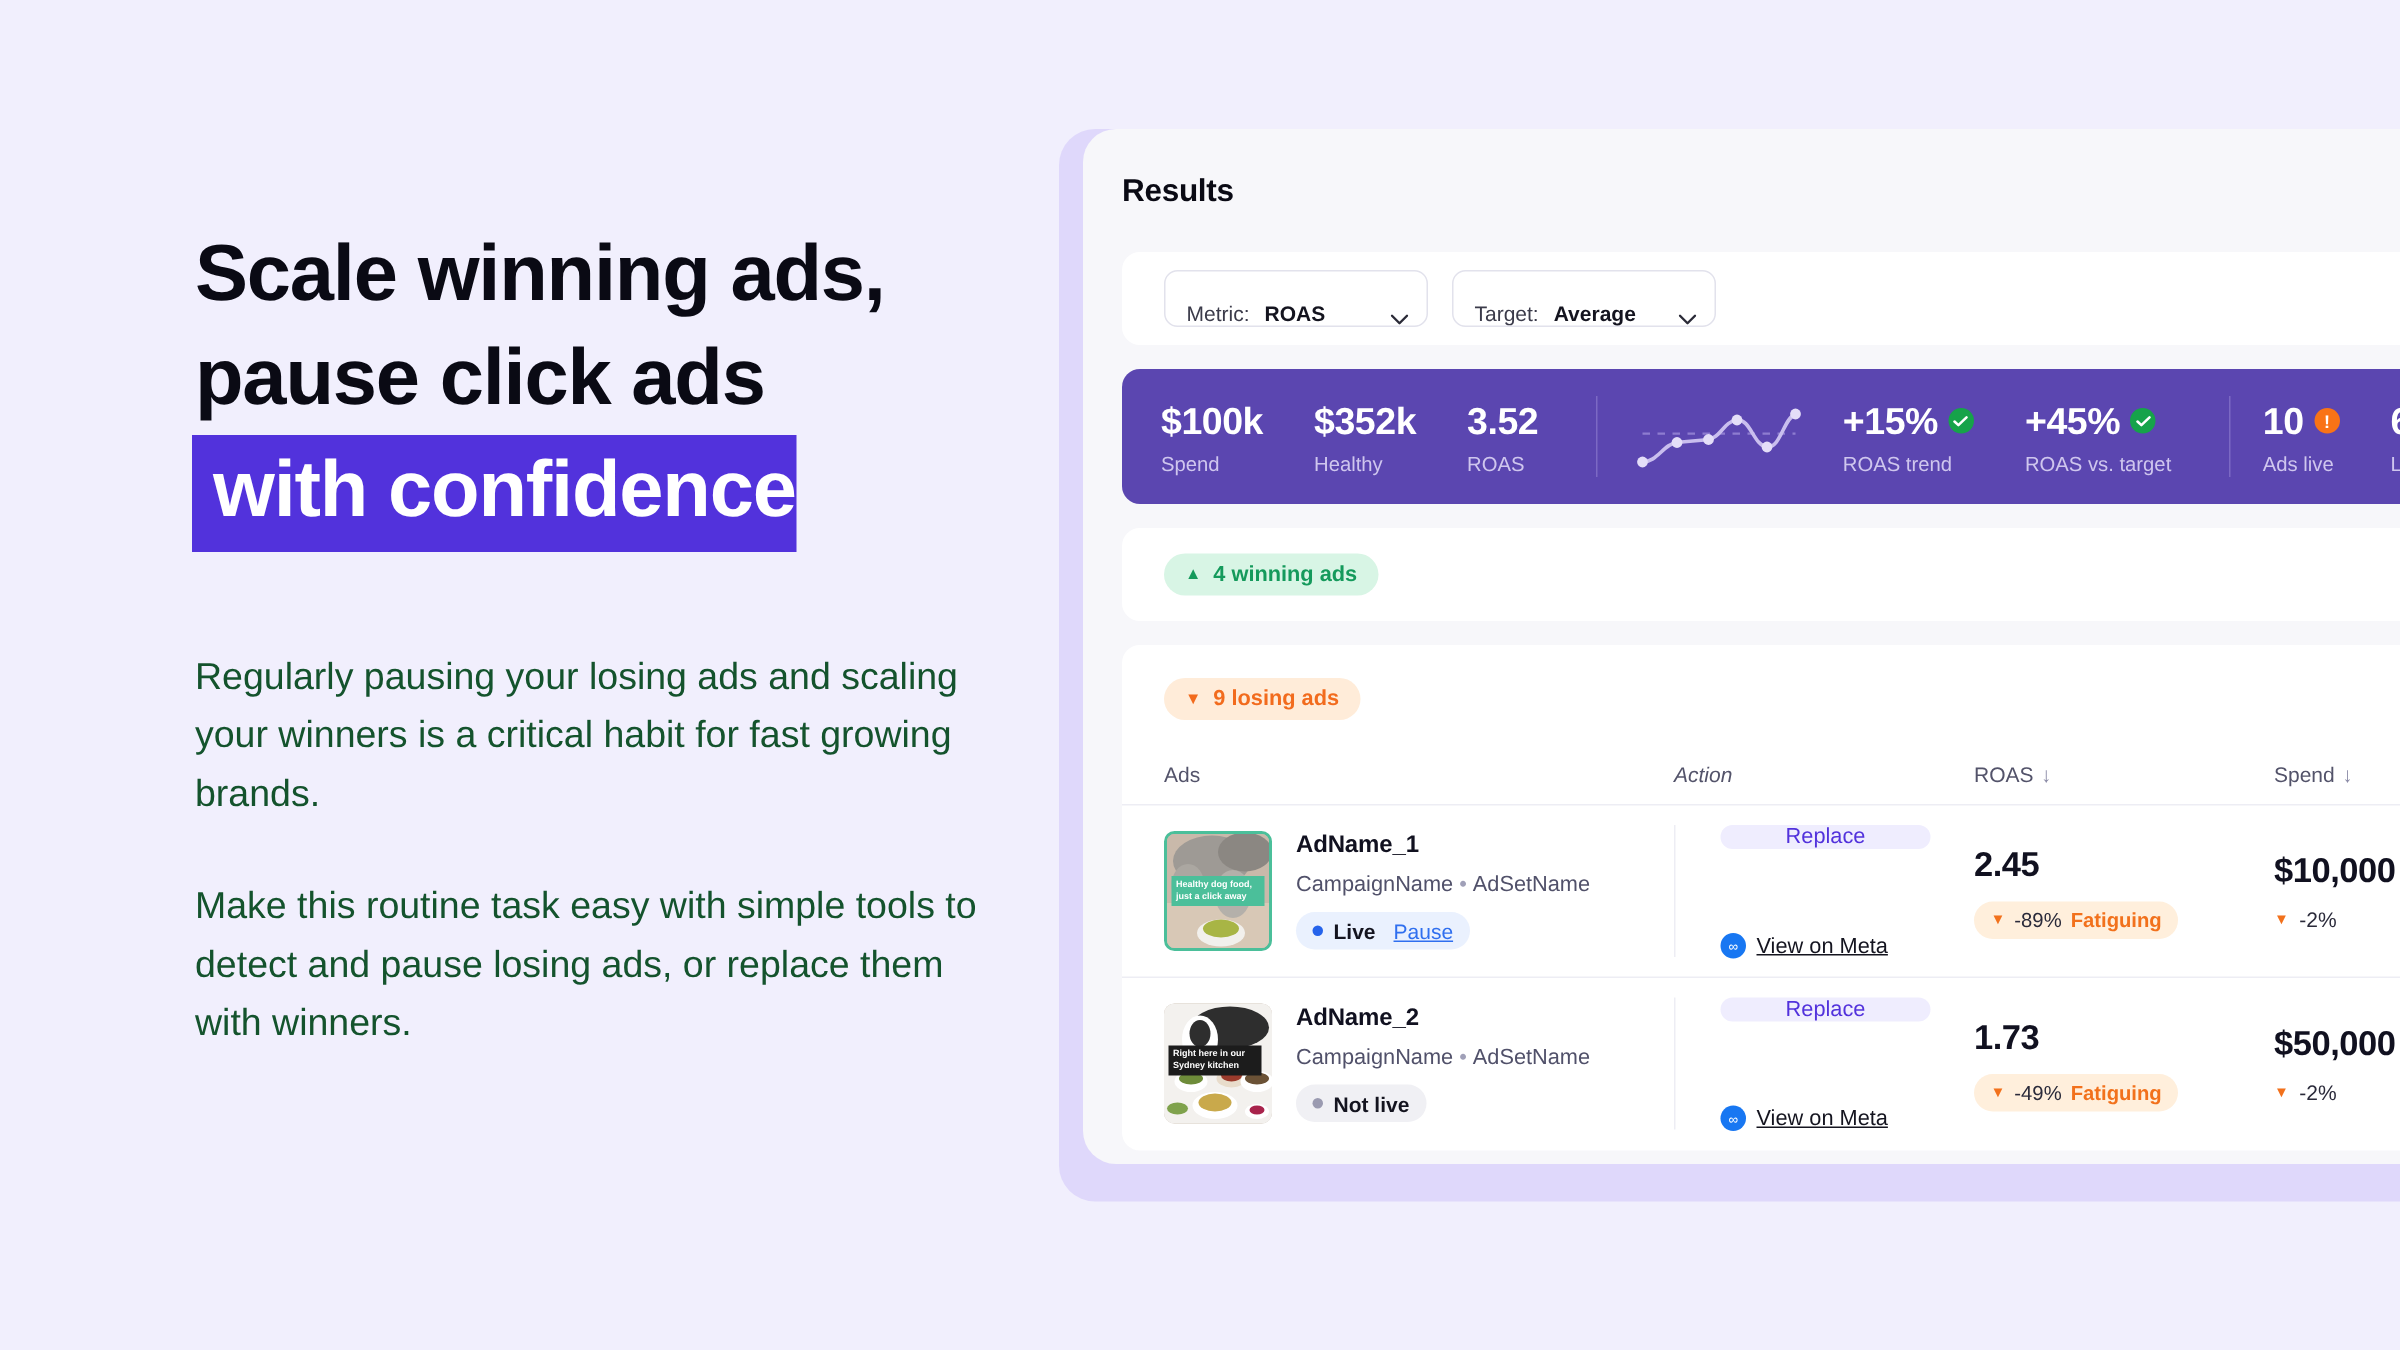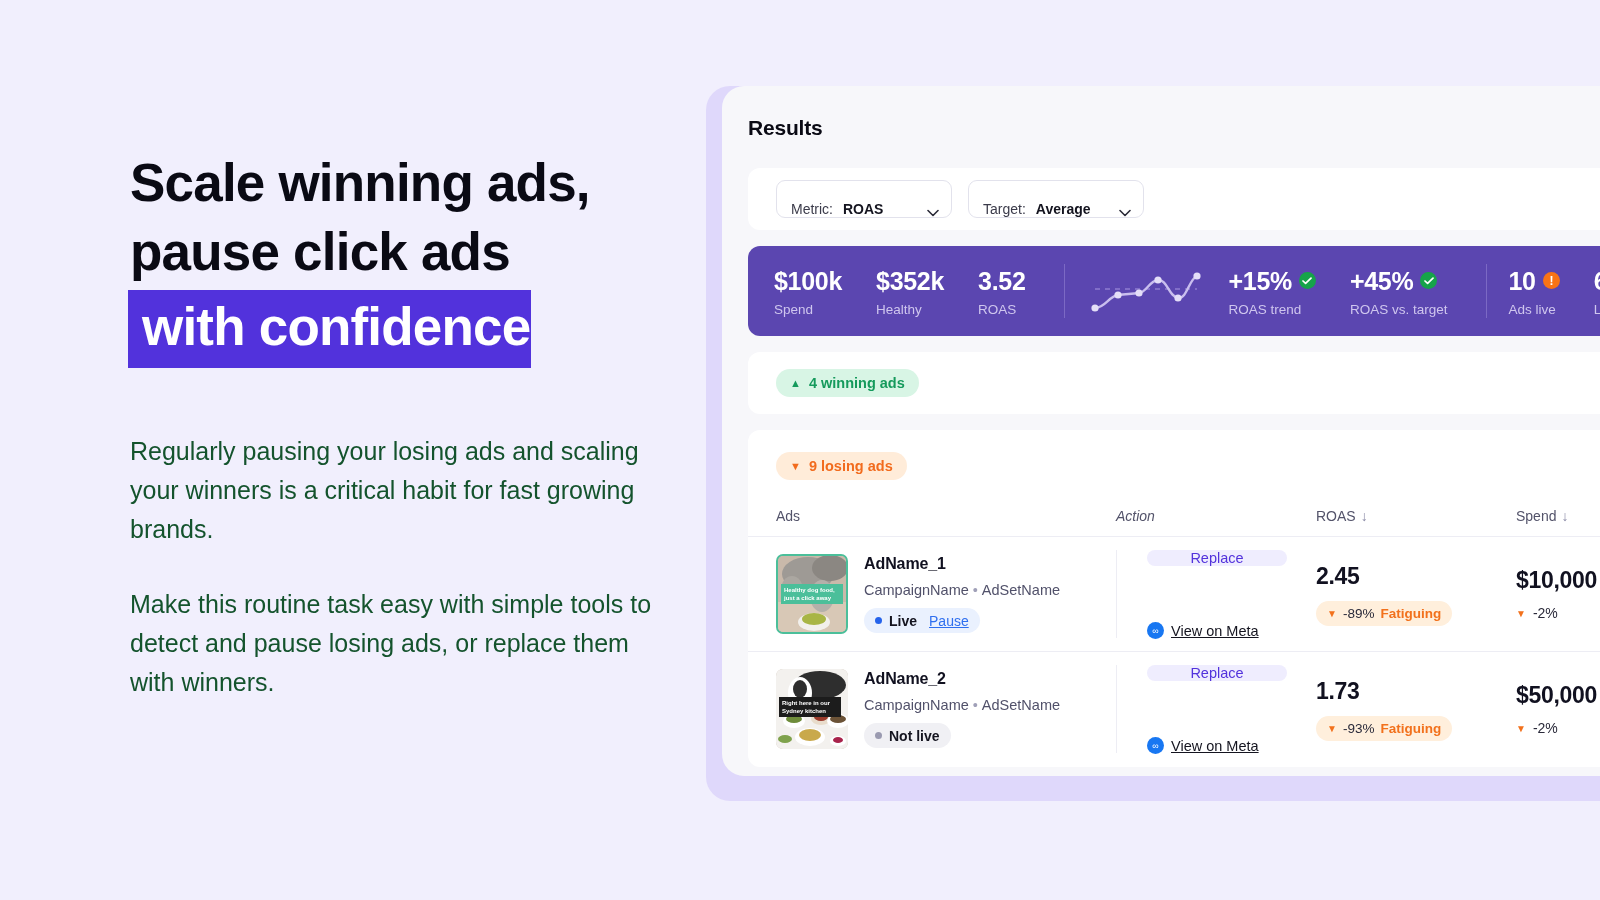--- a/index.html
+++ b/index.html
@@ -398,21 +398,21 @@
                 <div class="meta-link">
                   <span class="meta-badge">∞</span>
                   <span class="t">View on Meta</span>
                 </div>
               </div>
             </td>
             <td class="roascell">
               <div class="big">1.73</div>
               <div class="tag">
                 <span class="tri">▼</span>
-                <span class="pct">-93%</span>
+                <span class="pct">-49%</span>
                 <span class="lab">Fatiguing</span>
               </div>
             </td>
             <td class="spendcell">
               <div class="big">$50,000</div>
               <div class="delta">
                 <span class="tri">▼</span>
                 <span>-2%</span>
               </div>
             </td>

